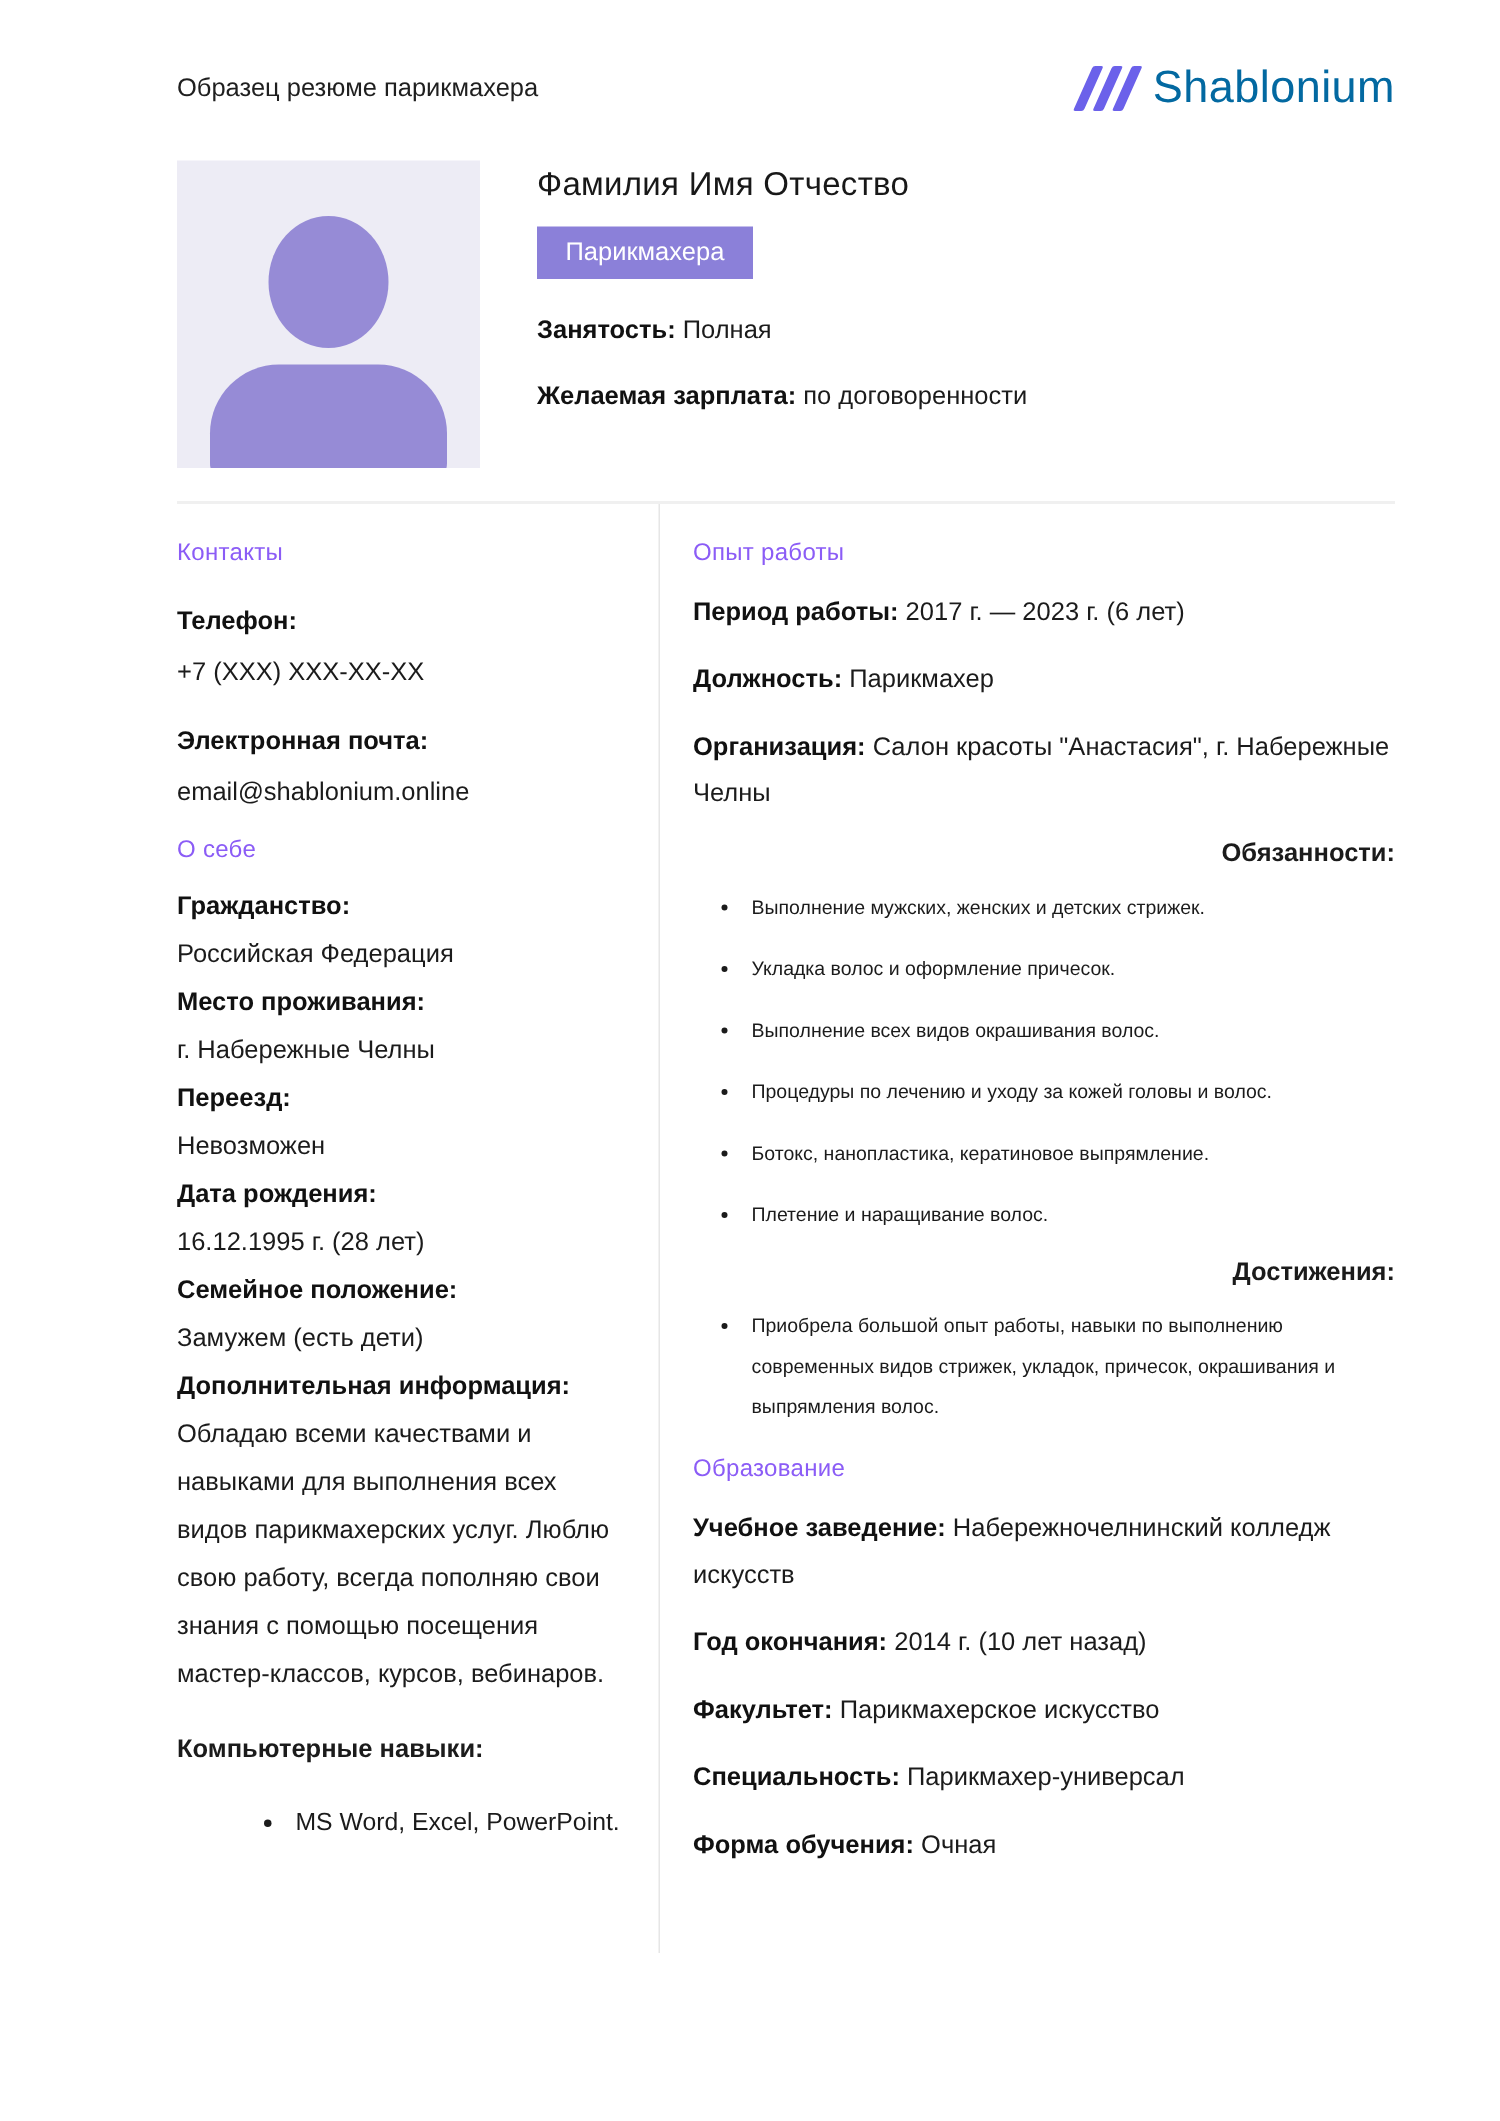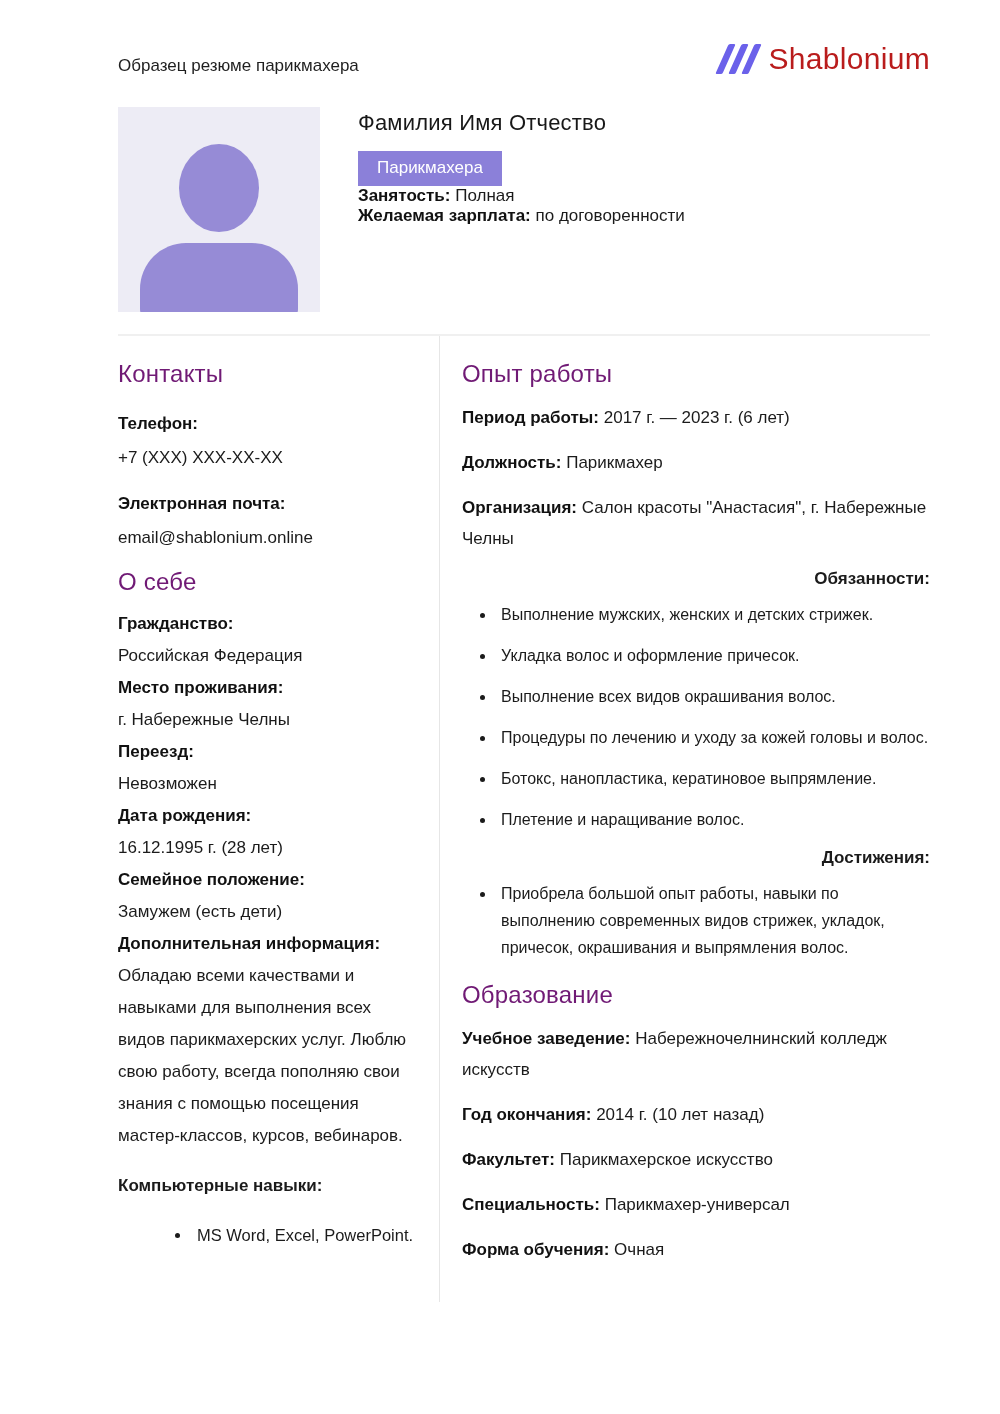--- a/index.html
+++ b/index.html
@@ -9,26 +9,26 @@
     width: 1000px;
     height: 1414px;
     margin: 0 auto;
     background: #ffffff;
     box-sizing: border-box;
     padding: 42px 70px 0 118px;
     overflow: hidden;
   }
 
   
-  .top-header { display: flex; justify-content: space-between; align-items: flex-end; }
+  .top-header { display: flex; justify-content: space-between; align-items: center; }
   .doc-title { font-size: 17px; color: #1f1f1f; }
   .logo { display: flex; align-items: center; gap: 12px; }
   .logo-slashes { display: flex; gap: 6px; padding-right: 2px; }
   .logo-slash { width: 7px; height: 30px; background: #6b61ea; transform: skewX(-24deg); border-radius: 1.5px; }
-  .logo-text { font-size: 30px; color: #b91c1c; font-weight: 500; letter-spacing: 0.3px; }
+  .logo-text { font-size: 30px; color: #0369a1; font-weight: 500; letter-spacing: 0.3px; }
 
   
   .profile { display: flex; margin-top: 31px; gap: 38px; }
   .avatar {
     width: 202px; height: 205px; background: #edecf5;
     position: relative; flex-shrink: 0; overflow: hidden;
   }
   .avatar-head {
     position: absolute; top: 37px; left: 50%; transform: translateX(-50%);
     width: 80px; height: 88px; border-radius: 50%; background: #968bd6;
@@ -36,52 +36,52 @@
   .avatar-body {
     position: absolute; top: 136px; left: 50%; transform: translateX(-50%);
     width: 158px; height: 78px; border-radius: 46px 46px 12px 12px; background: #968bd6;
   }
   .profile-info { padding-top: 3px; }
   .person-name { font-size: 22px; color: #181818; font-weight: 400; letter-spacing: 0.2px; }
   .role-badge {
     display: inline-block; margin-top: 15px; background: #8b80d9; color: #ffffff;
     font-size: 17px; padding: 7px 19px 8px 19px;
   }
-  .profile-field { font-size: 17px; }
+  .profile-field { margin-top: 24px; font-size: 17px; }
   .field-label { font-weight: bold; color: #111111; }
   .field-value { color: #1b1b1b; }
 
   
   .h-divider { border: none; border-top: 2px solid #f0f0f0; margin: 22px 0 0 0; }
 
   
   .columns { display: flex; min-height: 966px; align-items: stretch; }
   .col-left {
     width: 322px; flex-shrink: 0; box-sizing: border-box;
     border-right: 1px solid #e6e6e6; padding: 24px 22px 0 0;
   }
   .col-right { flex: 1; padding: 24px 0 0 22px; }
 
-  .section-heading { font-size: 24px; color: #701a75; font-weight: 400; margin: 0; letter-spacing: 0.2px; }
+  .section-heading { font-size: 16px; color: #8b5cf6; font-weight: 400; margin: 0; letter-spacing: 0.2px; }
 
   
   .contact-item { margin-top: 26px; font-size: 17px; }
   .contact-value { margin-top: 14px; font-weight: 400; }
   .about-heading { margin-top: 20px; }
   .about-list { margin-top: 12px; font-size: 17px; line-height: 32px; }
   .skills-label { margin-top: 24px; font-size: 17px; font-weight: bold; }
   .plain-list { margin: 26px 0 0 0; padding: 0 0 0 34px; }
   .plain-list li { font-size: 16.5px; line-height: 27px; padding-left: 5px; margin-left: 40px; }
 
   
   .field-rows { margin-top: 10px; }
   .field-row { font-size: 17px; line-height: 31px; margin-top: 14px; }
   .sub-label { font-size: 17px; font-weight: bold; margin-top: 15px; text-align: right; }
   .bullet-list { margin: 12px 0 0 0; padding: 0 0 0 34px; }
-  .bullet-list li { font-size: 16px; line-height: 27px; padding-left: 5px; }
+  .bullet-list li { font-size: 13px; line-height: 27px; padding-left: 5px; }
   .bullet-list li + li { margin-top: 14px; }
   .edu-heading { margin-top: 20px; }
 </style>
 </head>
 <body>
 
 <div class="page">
 
   <div class="top-header">
     <div class="doc-title">Образец резюме парикмахера</div>

